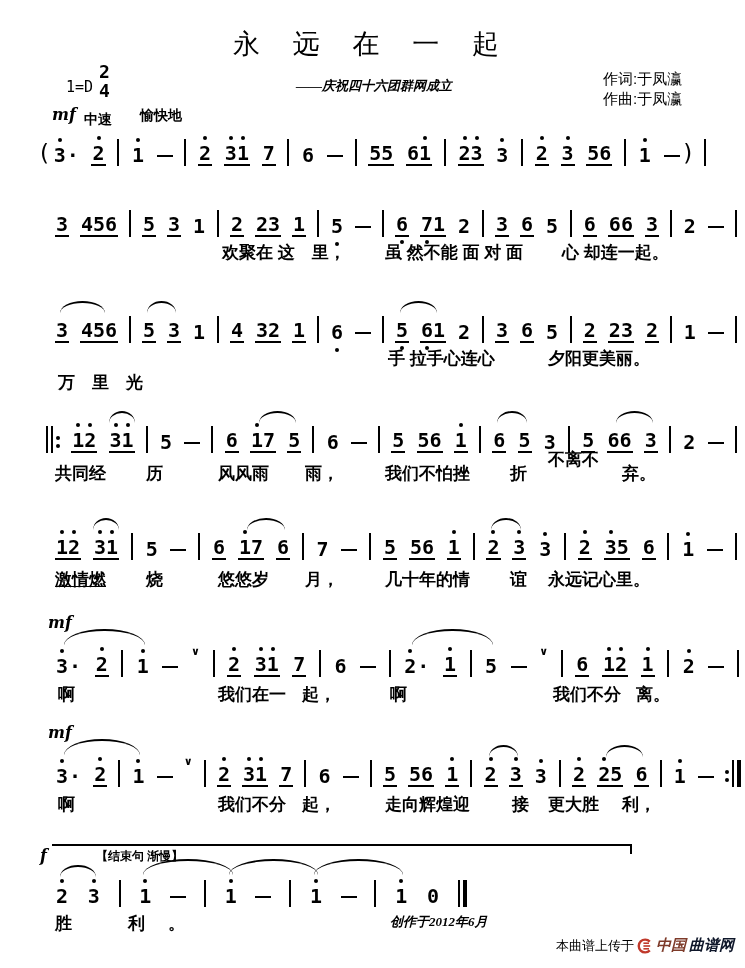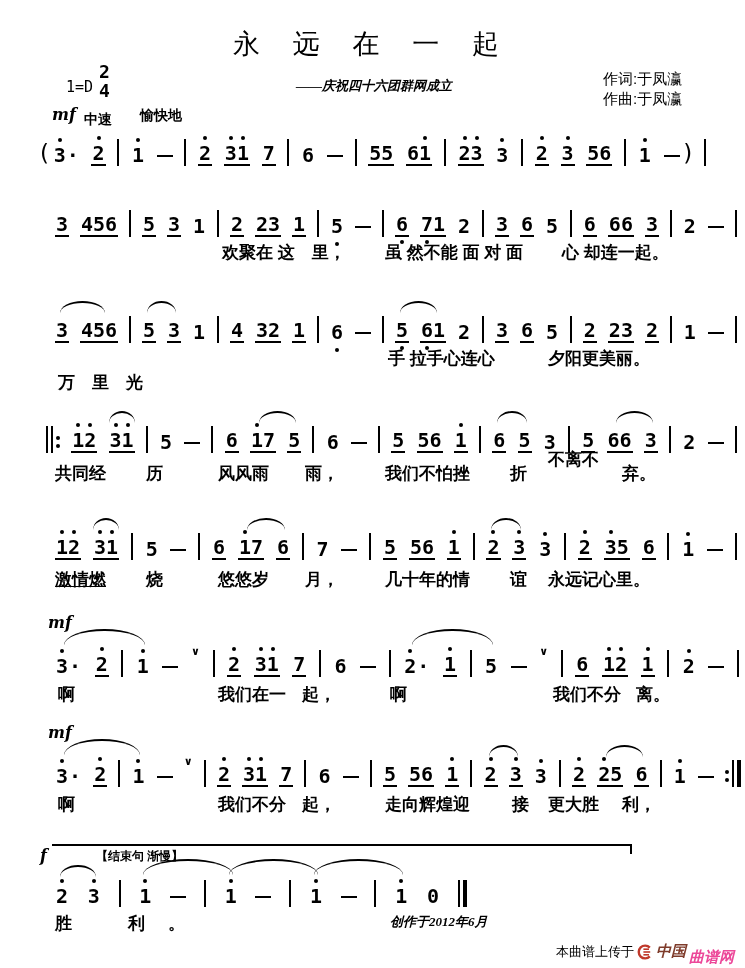--- a/index.html
+++ b/index.html
@@ -45,21 +45,21 @@
   .mark{position:absolute;white-space:pre;}
   .mark.dyn{font:italic 700 16px "DejaVu Serif",serif;}
   .mark.lbl{font:700 12px "Liberation Sans",sans-serif;margin-left:40px;}
   .mark.credit{font:italic 700 13px "Liberation Serif",serif;}
   #endbracket{position:absolute;left:52px;top:844px;width:578px;height:8px;
         border-top:2px solid #000;border-right:2px solid #000;}
   
   #footer{position:absolute;left:556px;top:936px;display:flex;align-items:center;gap:3px;
         font:400 13px "Liberation Sans",sans-serif;white-space:nowrap;}
   #siteCn{font:italic 700 15px "Liberation Serif",serif;color:#7e3b2a;}
-  #siteRest{font:italic 700 15px "Liberation Serif",serif;color:#ec4899;margin-top:12px;}
+  #siteRest{font:italic 700 15px "Liberation Serif",serif;color:#0f172a;}
 </style>
 </head>
 <body>
 
 <div id="page">
   <div id="title">永 远 在 一 起</div>
   <div id="subtitle">——庆祝四十六团群网成立</div>
   <div id="lyricist">作词:于凤瀛</div>
   <div id="composer">作曲:于凤瀛</div>
   <div id="key">1=D</div>

